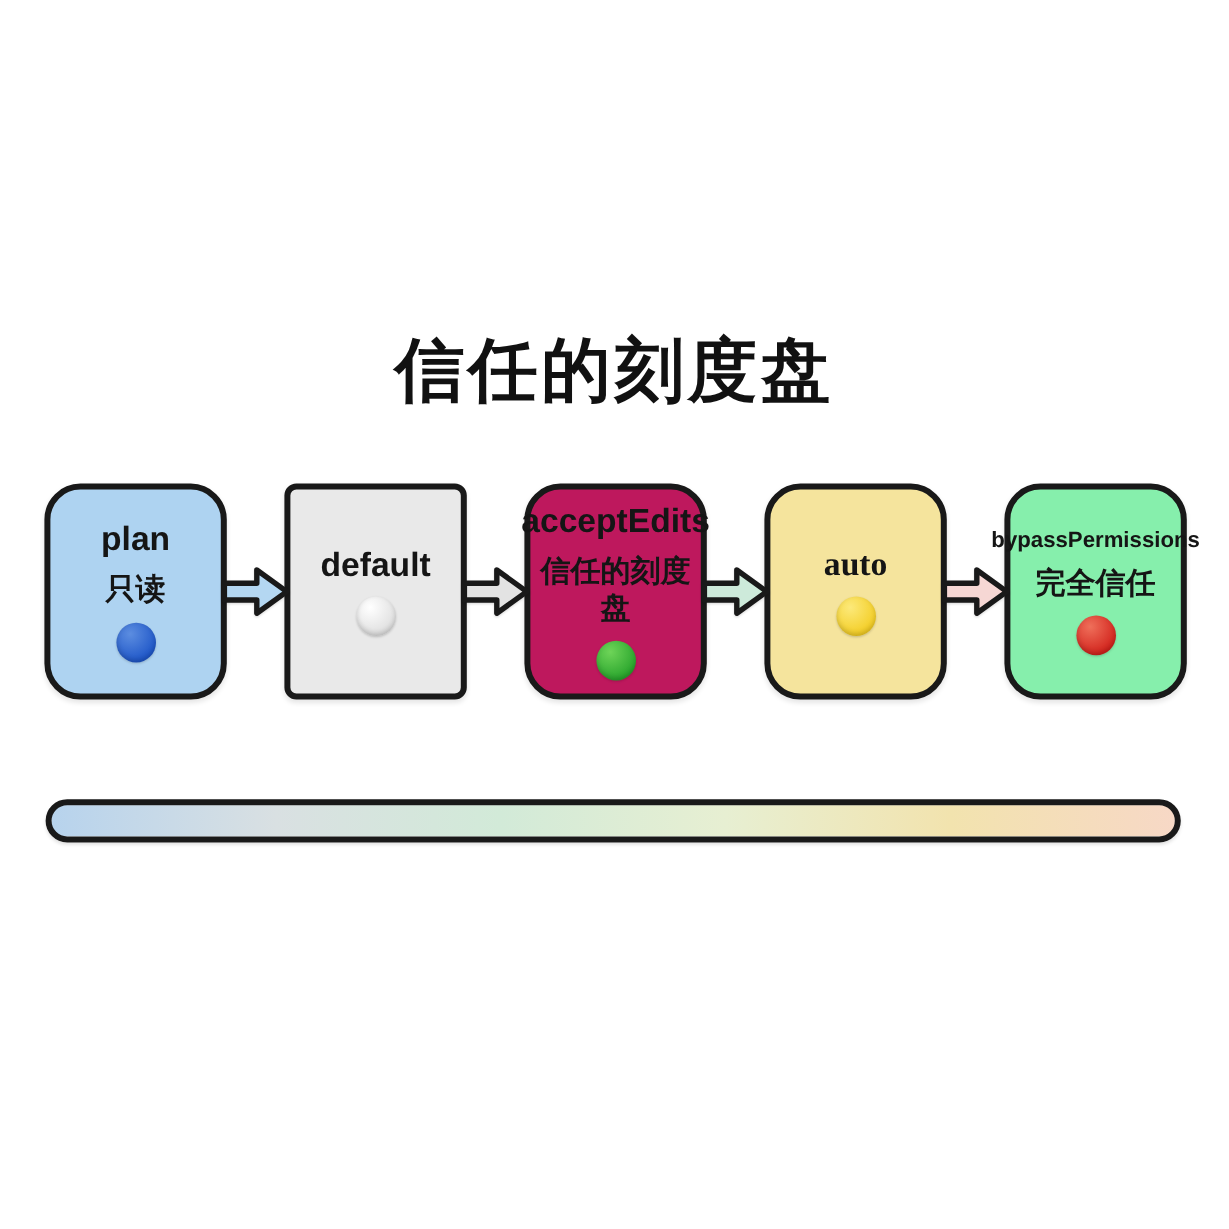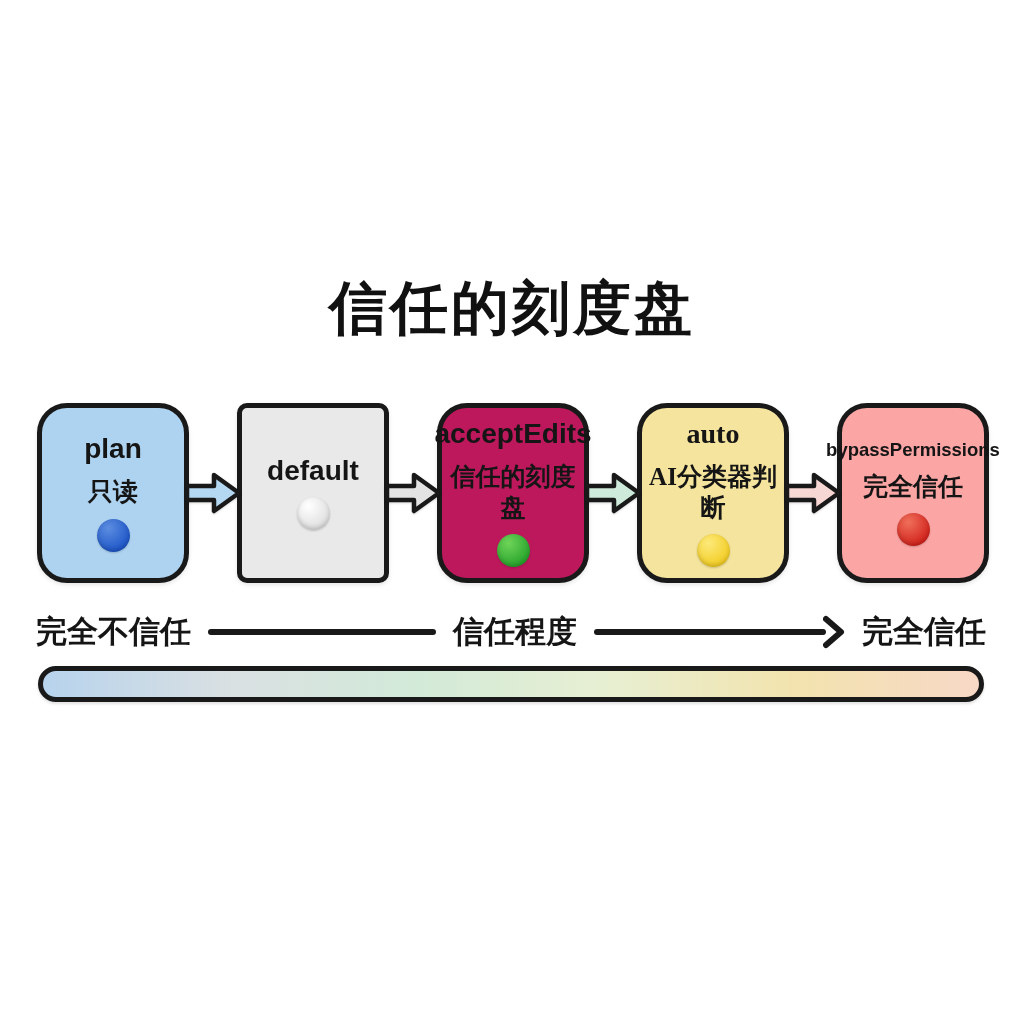--- a/index.html
+++ b/index.html
@@ -106,46 +106,33 @@
     </div>
 
     <div class="arrow-slot">
       <svg class="block-arrow" width="58" height="46" viewBox="0 0 58 46">
         <path d="M3,16 L30,16 L30,5 L55,23 L30,41 L30,30 L3,30 Z" stroke="#191919" stroke-width="4.5" stroke-linejoin="round" style="fill: rgb(205, 234, 218);"></path>
       </svg>
     </div>
 
     <div class="card" style="background-color: rgb(245, 228, 157); font-family: Liberation Serif, serif;">
       <div class="mode-name">auto</div>
-      <div class="mode-desc">AI分类器判断</div>
       <div class="dot" style="--dot-main: #f3cd24; --dot-hi: #fce97a;"></div>
     </div>
 
     <div class="arrow-slot">
       <svg class="block-arrow" width="58" height="46" viewBox="0 0 58 46">
         <path d="M3,16 L30,16 L30,5 L55,23 L30,41 L30,30 L3,30 Z" stroke="#191919" stroke-width="4.5" stroke-linejoin="round" style="fill: rgb(246, 215, 212);"></path>
       </svg>
     </div>
 
-    <div class="card small-name" style="background-color: #fca5a5;">
+    <div class="card small-name" style="background-color: #86efac;">
       <div class="mode-name">bypassPermissions</div>
       <div class="mode-desc">完全信任</div>
       <div class="dot" style="--dot-main: #d2231c; --dot-hi: #ef6f5a;"></div>
     </div>
 
   </div>
 
-  <div class="axis">
-    <div class="axis-label">完全不信任</div>
-    <div class="axis-line"></div>
-    <div class="axis-label">信任程度</div>
-    <div class="axis-arrow-seg">
-      <div class="axis-line"></div>
-      <svg class="chevron" width="22" height="34" viewBox="0 0 22 34">
-        <polyline points="3,4 18,17 3,30" fill="none" stroke="#191919" stroke-width="6" stroke-linecap="round" stroke-linejoin="round"></polyline>
-      </svg>
-    </div>
-    <div class="axis-label">完全信任</div>
-  </div>
 
   <div class="gradient-bar" style="background: linear-gradient(90deg, rgb(183, 211, 237), rgb(217, 224, 226), rgb(210, 234, 216), rgb(231, 239, 210), rgb(242, 227, 174), rgb(247, 216, 198));"></div>
 
 </div>
 
 </body></html>

